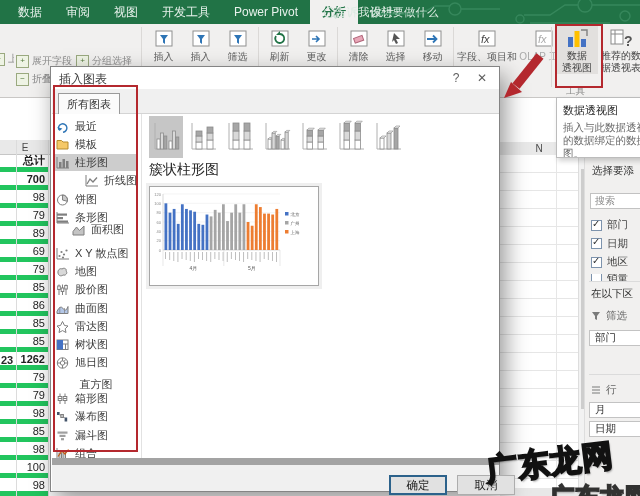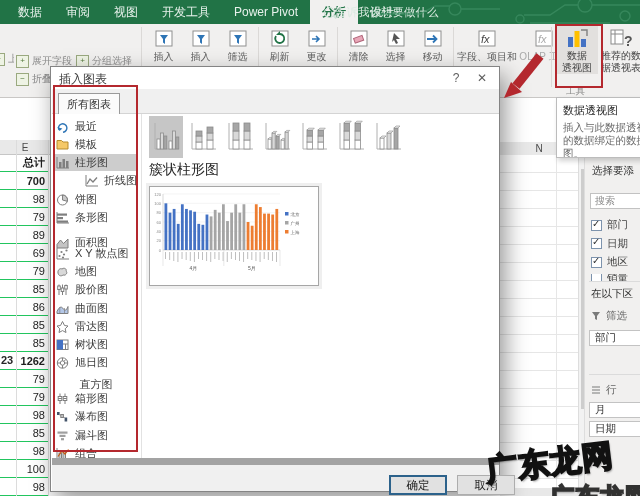--- a/index.html
+++ b/index.html
@@ -21,21 +21,21 @@
   .sbtn{display:flex;flex-direction:column;align-items:center;padding-top:2px;font-size:10px;color:#5c5c5c;}
   .sbtn .lab{margin-top:2px;white-space:nowrap;overflow:hidden;max-width:100%;}
   .sbtn.dis{color:#a9a9a9;}
   .ssep{width:1px;height:60px;background:#dbd9d7;margin:0 2px;}
   .bigbtn{position:absolute;display:flex;flex-direction:column;align-items:center;font-size:10px;color:#444;line-height:12px;}
   .bigbtn.hover{background:#e2e0de;}
   .grouplab{position:absolute;font-size:9.5px;color:#8a8a8a;}
   
   .sheetL{position:absolute;left:0;top:97px;width:50px;height:399px;background:#fff;z-index:1;}
   .colhead{position:absolute;background:#e9e9e9;border-bottom:1px solid #c6c6c6;font-size:10px;color:#4a4a4a;display:flex;align-items:center;justify-content:center;}
-  .cellrow{position:absolute;left:0;width:48px;height:18px;border-bottom:1px solid #22c55e;font-size:11px;color:#1f1f1f;
+  .cellrow{position:absolute;left:0;width:48px;height:18px;border-bottom:5px solid #22c55e;font-size:11px;color:#1f1f1f;
            display:flex;align-items:center;justify-content:flex-end;padding-right:3px;box-sizing:border-box;}
   .cellrow.b{font-weight:bold;}
   .cellpre{position:absolute;left:1px;font-size:11px;font-weight:bold;}
   .vgrid{position:absolute;width:1px;background:#dcdcdc;}
   
   .sheetR{position:absolute;left:500px;top:97px;width:84px;height:399px;background:#fff;z-index:1;}
   .rrows{position:absolute;left:0;top:58px;width:78px;height:333px;
          background:repeating-linear-gradient(to bottom,#fff 0 17px,#e6e6e6 17px 18px);}
   .vsb{position:absolute;left:578px;top:97px;width:11px;height:391px;background:#f2f2f2;border-left:1px solid #dddddd;z-index:2;}
   .vsb .thumb{position:absolute;left:2px;top:72px;width:7px;height:240px;background:#cdcdcd;}
@@ -379,21 +379,21 @@
         </div>
         <div class="litem" style="top: 94.75px;">
           <svg width="15" height="13">
             <path d="M2,1 V12 H14" stroke="#7f7f7f" fill="none"></path>
             <rect x="2" y="2.5" width="10" height="2.2" fill="#7f7f7f"></rect>
             <rect x="2" y="6" width="6" height="2.2" fill="#7f7f7f"></rect>
             <rect x="2" y="9.5" width="11" height="2.2" fill="#7f7f7f"></rect>
           </svg>
           <span>条形图</span>
         </div>
-        <div class="litem" style="top: 120px;">
+        <div class="litem" style="top: 107px; padding-left: 16px;">
           <svg width="15" height="13">
             <path d="M2,12 L2,8.5 L5.5,4 L8.5,7.5 L13,3 L13,12 Z" fill="#c4c4c4" stroke="#7f7f7f"></path>
           </svg>
           <span>面积图</span>
         </div>
         <div class="litem" style="top: 131.05px;">
           <svg width="15" height="13">
             <path d="M2,1 V12 H14" stroke="#7f7f7f" fill="none"></path>
             <circle cx="4.5" cy="9" r="1.1" fill="#7f7f7f"></circle>
             <circle cx="6.5" cy="5" r="1.1" fill="#7f7f7f"></circle>

